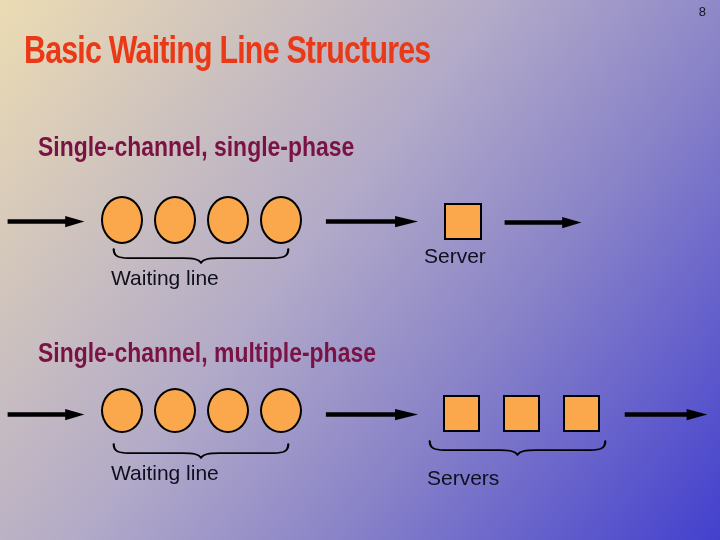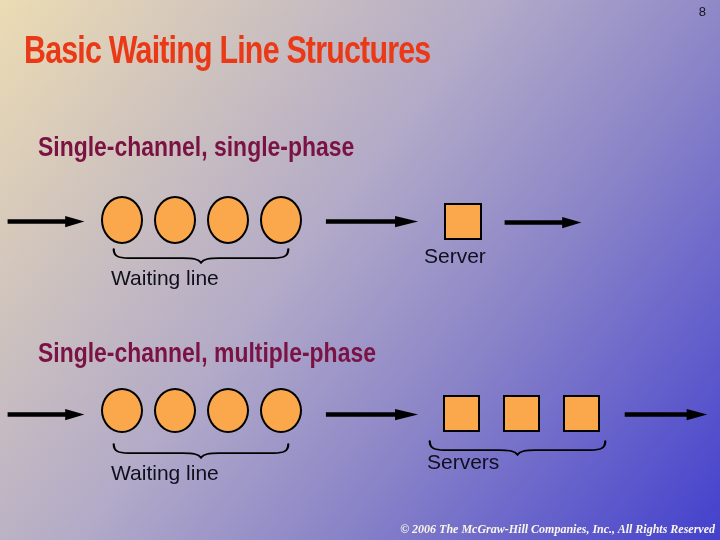--- a/index.html
+++ b/index.html
@@ -69,21 +69,21 @@
   .b-r2-q{left:111px;top:442px;width:180px;}
   .b-r2-s{left:427px;top:439px;width:181px;}
 
   .dlabel{
     position:absolute;font-size:21px;color:#0f0f1e;
     text-align:left;white-space:nowrap;line-height:1.1;
   }
   .l-r1-q{left:111px;width:180px;top:266px;}
   .l-r1-s{left:424px;width:78px;top:244px;}
   .l-r2-q{left:111px;width:180px;top:461px;}
-  .l-r2-s{left:427px;width:181px;top:450px;}
+  .l-r2-s{left:427px;width:181px;top:466px;}
 
   .footer{
     position:absolute;right:5px;bottom:3px;
     font-family:"Liberation Serif",serif;
     font-style:italic;font-weight:bold;
     font-size:12px;color:var(--footer-text);
     white-space:nowrap;
   }
 </style>
 </head>
@@ -164,15 +164,14 @@
     <path d="M3,3 C3,15 9,17 19,17 L80,17 C91,17 97,18 100,24 C103,18 109,17 120,17 L181,17 C191,17 197,15 197,3" fill="none" stroke="#000" stroke-width="2.4" stroke-linecap="round"></path>
   </svg>
 
   <svg class="brace b-r2-s" viewBox="0 0 200 26" preserveAspectRatio="none">
     <path d="M3,3 C3,15 9,17 19,17 L80,17 C91,17 97,18 100,24 C103,18 109,17 120,17 L181,17 C191,17 197,15 197,3" fill="none" stroke="#000" stroke-width="2.4" stroke-linecap="round"></path>
   </svg>
 
   <div class="dlabel l-r2-q">Waiting line</div>
   <div class="dlabel l-r2-s">Servers</div>
 
-  <div class="footer">© 2006 The McGraw-Hill Companies, Inc., All Rights Reserved</div>
 
 </div>
 
 </body></html>

